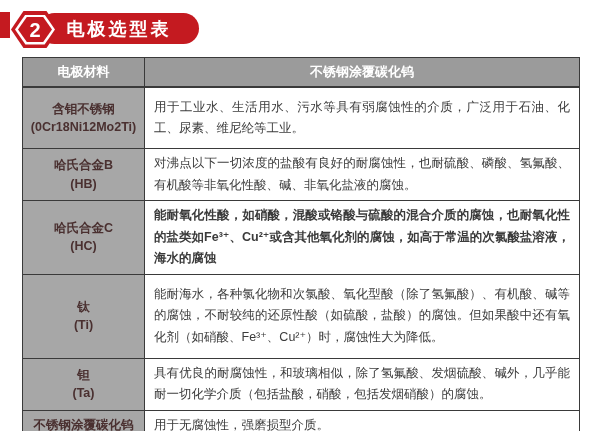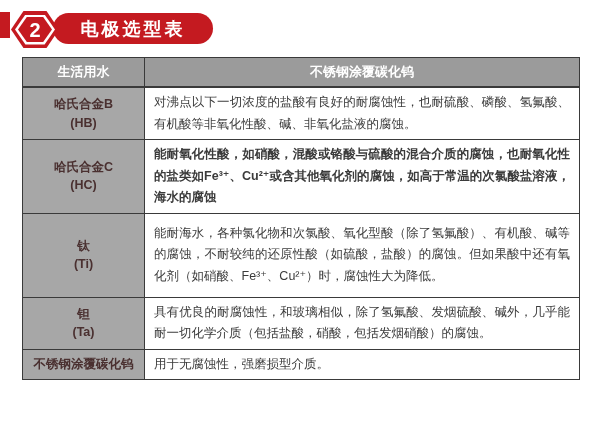--- a/index.html
+++ b/index.html
@@ -21,21 +21,21 @@
   .hex{position:absolute;clip-path:polygon(26% 0,74% 0,100% 50%,74% 100%,26% 100%,0 50%);}
   .hex-outer{left:0;top:0;width:48px;height:37px;background:#c41a20;}
   .hex-mid{left:4px;top:3.5px;width:40px;height:30px;background:#ffffff;}
   .hex-inner{left:7px;top:6px;width:34px;height:25px;background:#c41a20;}
   .hex-num{
     position:absolute;left:0;top:0;width:48px;height:37px;
     display:flex;align-items:center;justify-content:center;
     color:#fff;font-size:20px;font-weight:bold;line-height:1;
   }
   .title-banner{
-    position:absolute;left:53px;top:13px;width:160px;height:31px;z-index:2;
+    position:absolute;left:39px;top:13px;width:160px;height:31px;z-index:2;
     background:#c41a20;border-radius:16px;
     display:flex;align-items:center;justify-content:center;
     color:#fff;font-size:18px;font-weight:bold;letter-spacing:3px;
   }
 
   
   table.sel{
     position:absolute;left:22px;top:57px;width:558px;
     border-collapse:collapse;table-layout:fixed;
   }
@@ -79,24 +79,31 @@
 
   <div class="title-banner">电极选型表</div>
 
   <table class="sel">
     <colgroup>
         <col class="c-mat">
         <col>
       </colgroup>
     <tbody>
         <tr class="h27">
-      <th>生活用水</th>
+      <th>电极材料</th>
       <th>不锈钢涂覆碳化钨</th>
     </tr>
 
+    <tr class="h55">
+      <td class="mat">
+        <div>含钼不锈钢</div>
+        <div>(0Cr18Ni12Mo2Ti)</div>
+      </td>
+      <td class="desc">用于工业水、生活用水、污水等具有弱腐蚀性的介质，广泛用于石油、化工、尿素、维尼纶等工业。</td>
+    </tr>
 
     <tr class="h46">
       <td class="mat">
         <div>哈氏合金B</div>
         <div>(HB)</div>
       </td>
       <td class="desc">对沸点以下一切浓度的盐酸有良好的耐腐蚀性，也耐硫酸、磷酸、氢氟酸、有机酸等非氧化性酸、碱、非氧化盐液的腐蚀。</td>
     </tr>
 
     <tr class="h66">

